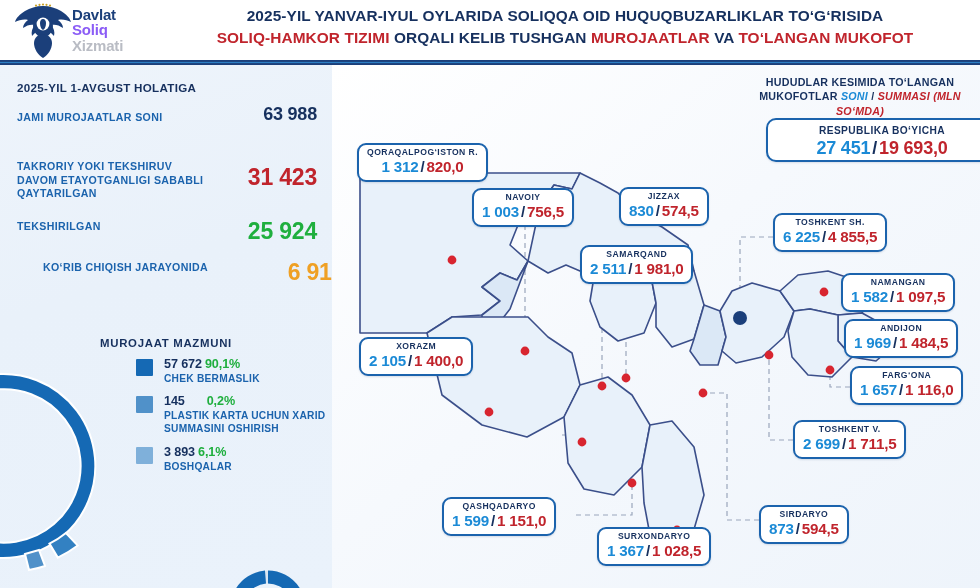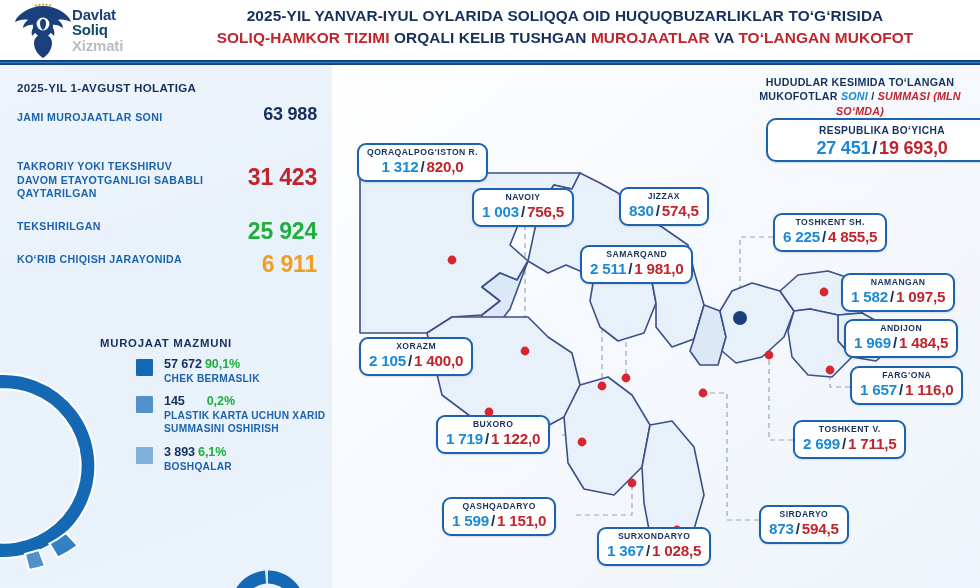--- a/index.html
+++ b/index.html
@@ -16,21 +16,21 @@
     background:#ffffff;
   }
   .header-rule {
     position:absolute; left:0; top:60px; width:980px; height:5px;
     background:linear-gradient(to bottom,#1b3f7a 0%,#1b3f7a 28%,#2d7fc4 50%,#1b3f7a 72%,#1b3f7a 100%);
   }
   .logo-wrap { position:absolute; left:8px; top:2px; width:150px; height:58px; }
   .logo-mark { position:absolute; left:6px; top:1px; width:58px; height:56px; }
   .logo-text { position:absolute; left:64px; top:5px; line-height:1.02; }
   .logo-l1 { font-size:15px; font-weight:bold; color:#1b3f7a; letter-spacing:-.2px;}
-  .logo-l2 { font-size:15px; font-weight:bold; color:#0c4a6e; letter-spacing:-.2px;}
+  .logo-l2 { font-size:15px; font-weight:bold; color:#8b5cf6; letter-spacing:-.2px;}
   .logo-l3 { font-size:15px; font-weight:bold; color:#b9bcc4; letter-spacing:-.2px;}
 
   .title-block { position:absolute; left:160px; top:5px; width:810px; text-align:center; }
   .title-l1 {
     font-size:15.4px; font-weight:bold; color:#16305e;
     letter-spacing:.1px; line-height:1.45;
   }
   .title-l2 {
     font-size:15.4px; font-weight:bold; color:#16305e;
     letter-spacing:.1px; line-height:1.45;
@@ -185,21 +185,21 @@
     <div class="stat-row" style="top:95px;">
       <div class="stat-label">TAKRORIY YOKI TEKSHIRUV DAVOM ETAYOTGANLIGI SABABLI QAYTARILGAN</div>
       <div class="stat-value v-red small" style="top:4px;">31 423</div>
     </div>
 
     <div class="stat-row" style="top:155px;">
       <div class="stat-label">TEKSHIRILGAN</div>
       <div class="stat-value v-green small">25 924</div>
     </div>
 
-    <div class="stat-row" style="top:188px;">
+    <div class="stat-row" style="top:196px;margin-left:26px;">
       <div class="stat-label">KO‘RIB CHIQISH JARAYONIDA</div>
       <div class="stat-value v-orange small">6 911</div>
     </div>
 
     <svg class="donut-big" viewBox="0 0 230 230">
       <g transform="translate(115,115)">
         <path d="M0 -92 A92 92 0 1 1 -7.1 -91.7 L-5.9 -76.4 A76.7 76.7 0 1 0 0 -76.7 Z" fill="#1569b4" stroke="#ffffff" stroke-width="2" transform="rotate(-6)"></path>
         <path d="M60 -69.6 L71.3 -82.7 A108 108 0 0 1 85.4 -64.1 L72.3 -54.3 A92 92 0 0 0 60 -69.6 Z" fill="#3381c2" stroke="#ffffff" stroke-width="2" transform="rotate(96) translate(0,0)"></path>
         <path d="M84 -36 L100 -42 A108 108 0 0 1 104 -26 L88 -22 Z" fill="#5091c9" stroke="#ffffff" stroke-width="2" transform="rotate(90)"></path>
       </g>
@@ -361,24 +361,20 @@
     <div class="callout" style="left:518px; top:301px;">
       <div class="c-name">FARG‘ONA</div>
       <div class="c-vals"><span class="n-blue">1 657</span><span class="n-sep">/</span><span class="n-red">1 116,0</span></div>
     </div>
 
     <div class="callout" style="left:27px;  top:272px;">
       <div class="c-name">XORAZM</div>
       <div class="c-vals"><span class="n-blue">2 105</span><span class="n-sep">/</span><span class="n-red">1 400,0</span></div>
     </div>
 
-    <div class="callout" style="left:104px; top:350px;">
-      <div class="c-name">BUXORO</div>
-      <div class="c-vals"><span class="n-blue">1 719</span><span class="n-sep">/</span><span class="n-red">1 122,0</span></div>
-    </div>
 
     <div class="callout" style="left:461px; top:355px;">
       <div class="c-name">TOSHKENT V.</div>
       <div class="c-vals"><span class="n-blue">2 699</span><span class="n-sep">/</span><span class="n-red">1 711,5</span></div>
     </div>
 
     <div class="callout" style="left:110px; top:432px;">
       <div class="c-name">QASHQADARYO</div>
       <div class="c-vals"><span class="n-blue">1 599</span><span class="n-sep">/</span><span class="n-red">1 151,0</span></div>
     </div>

